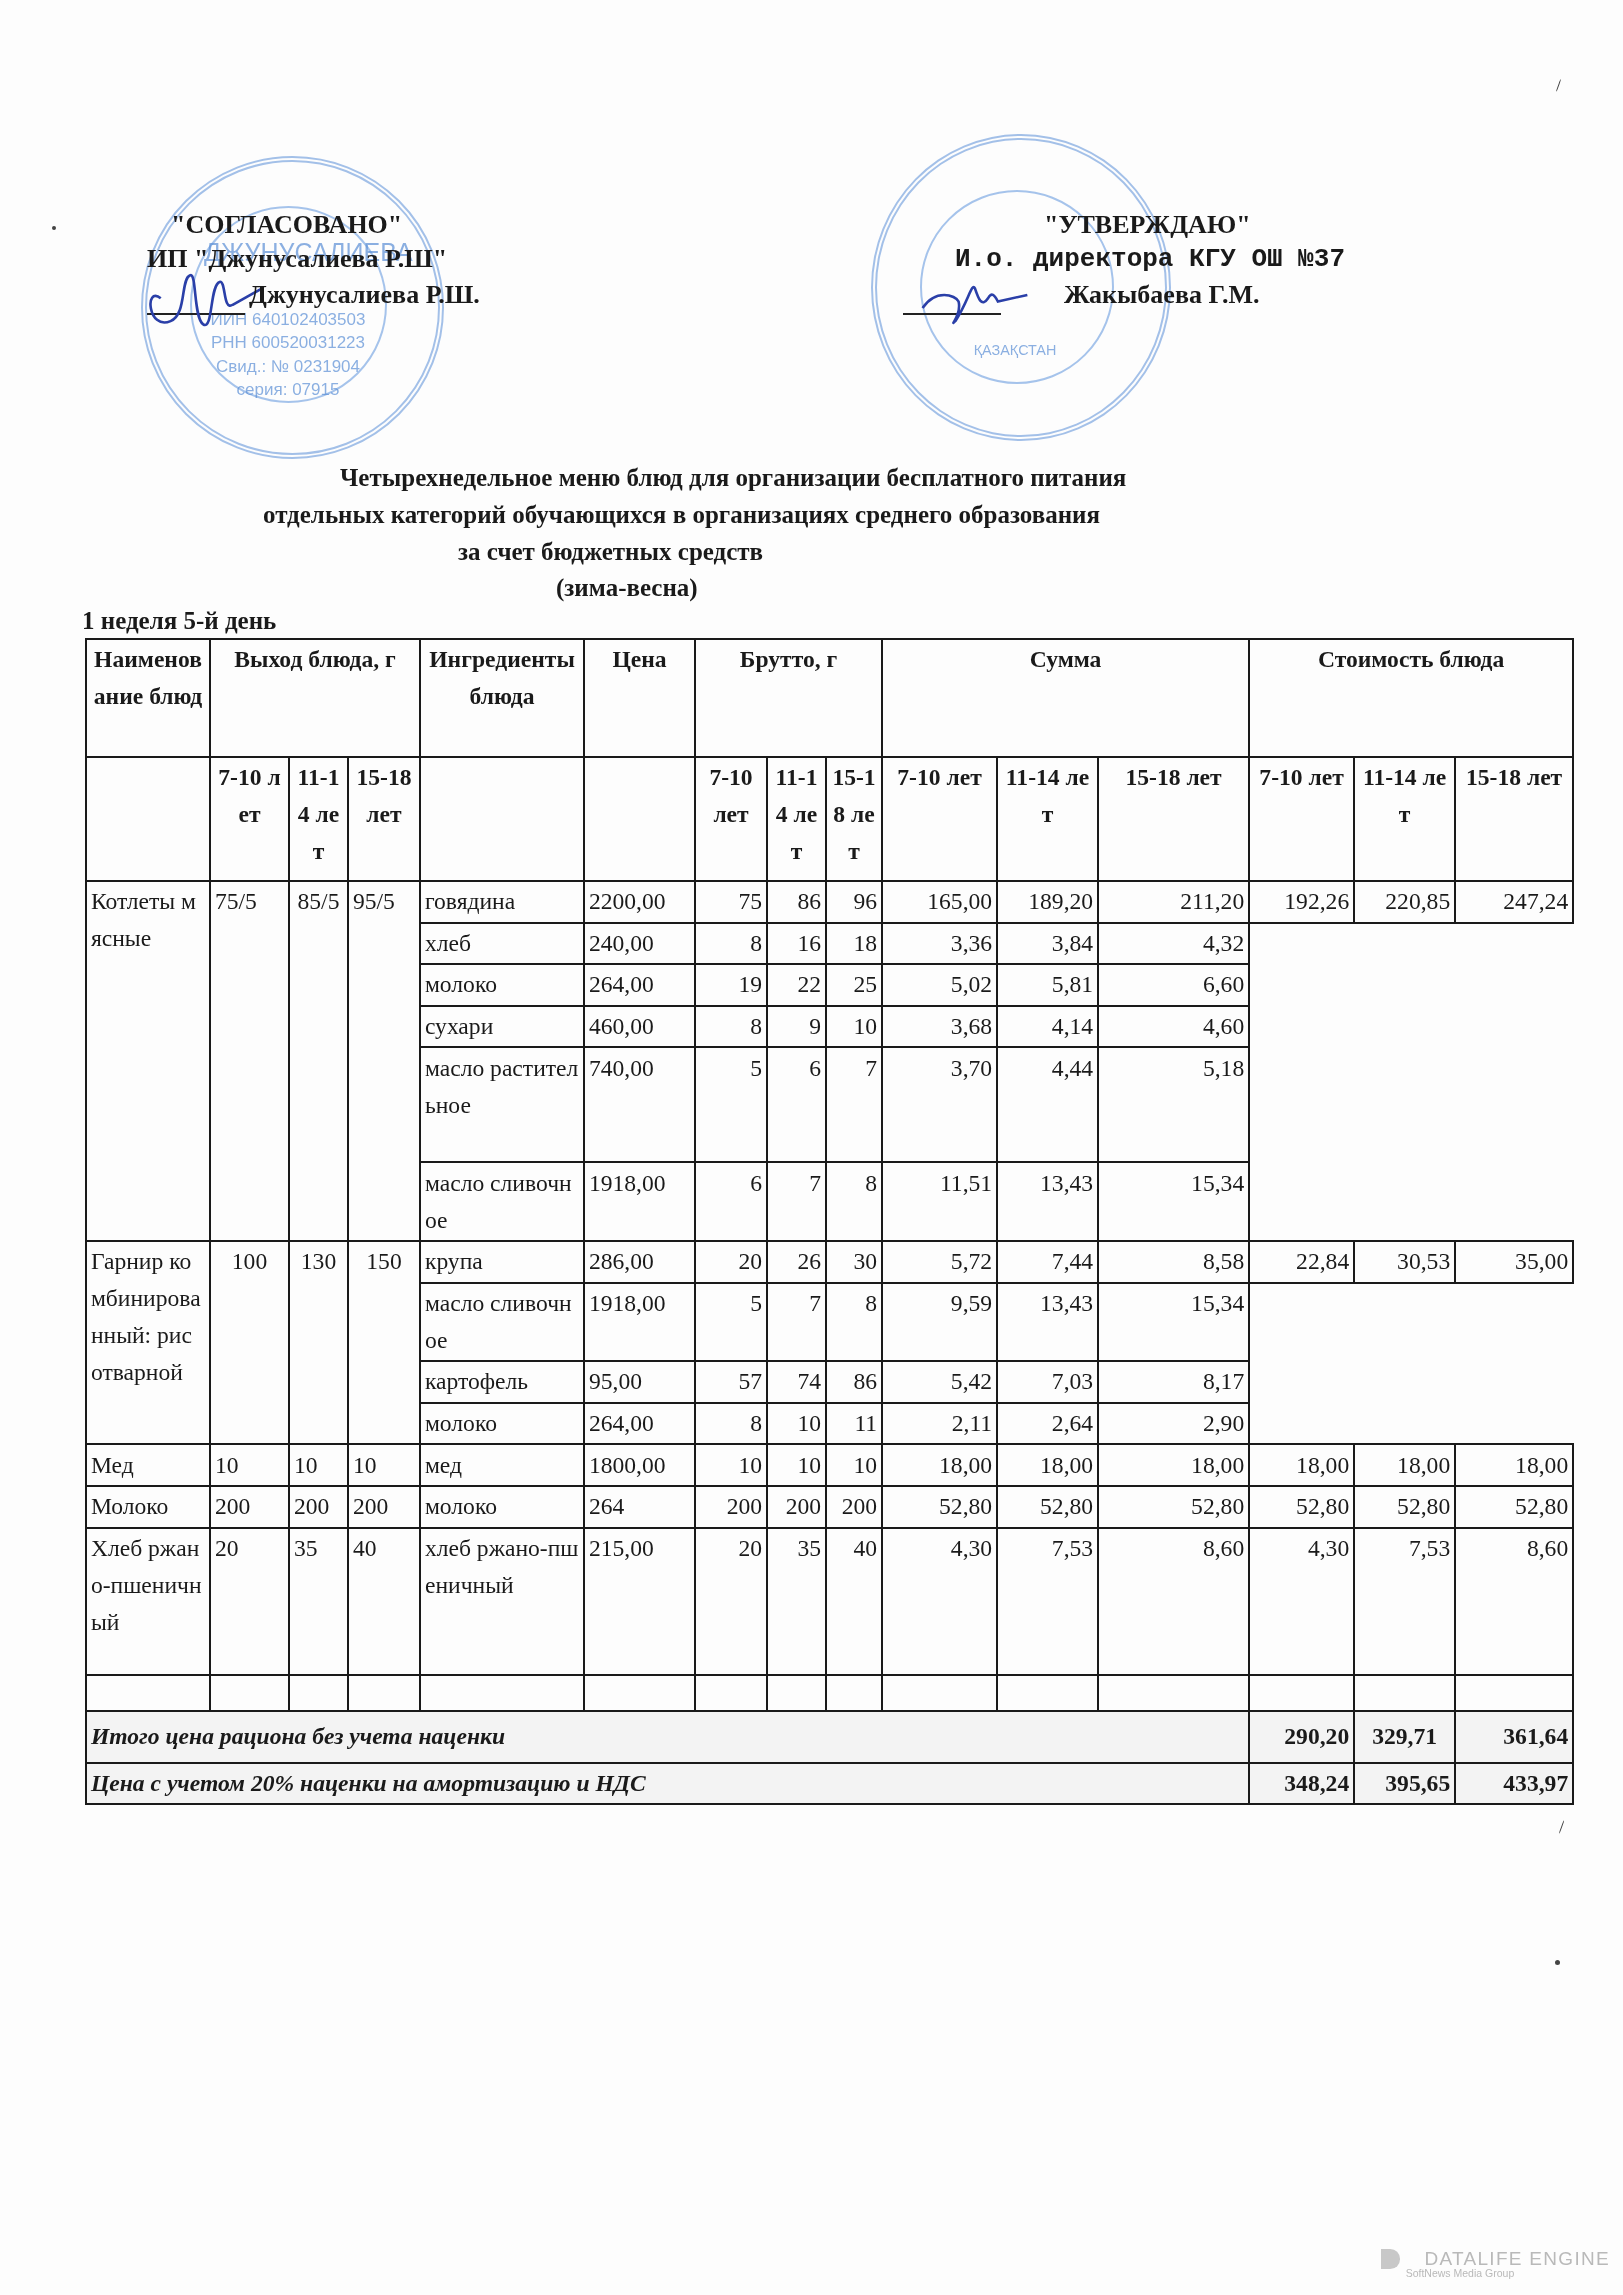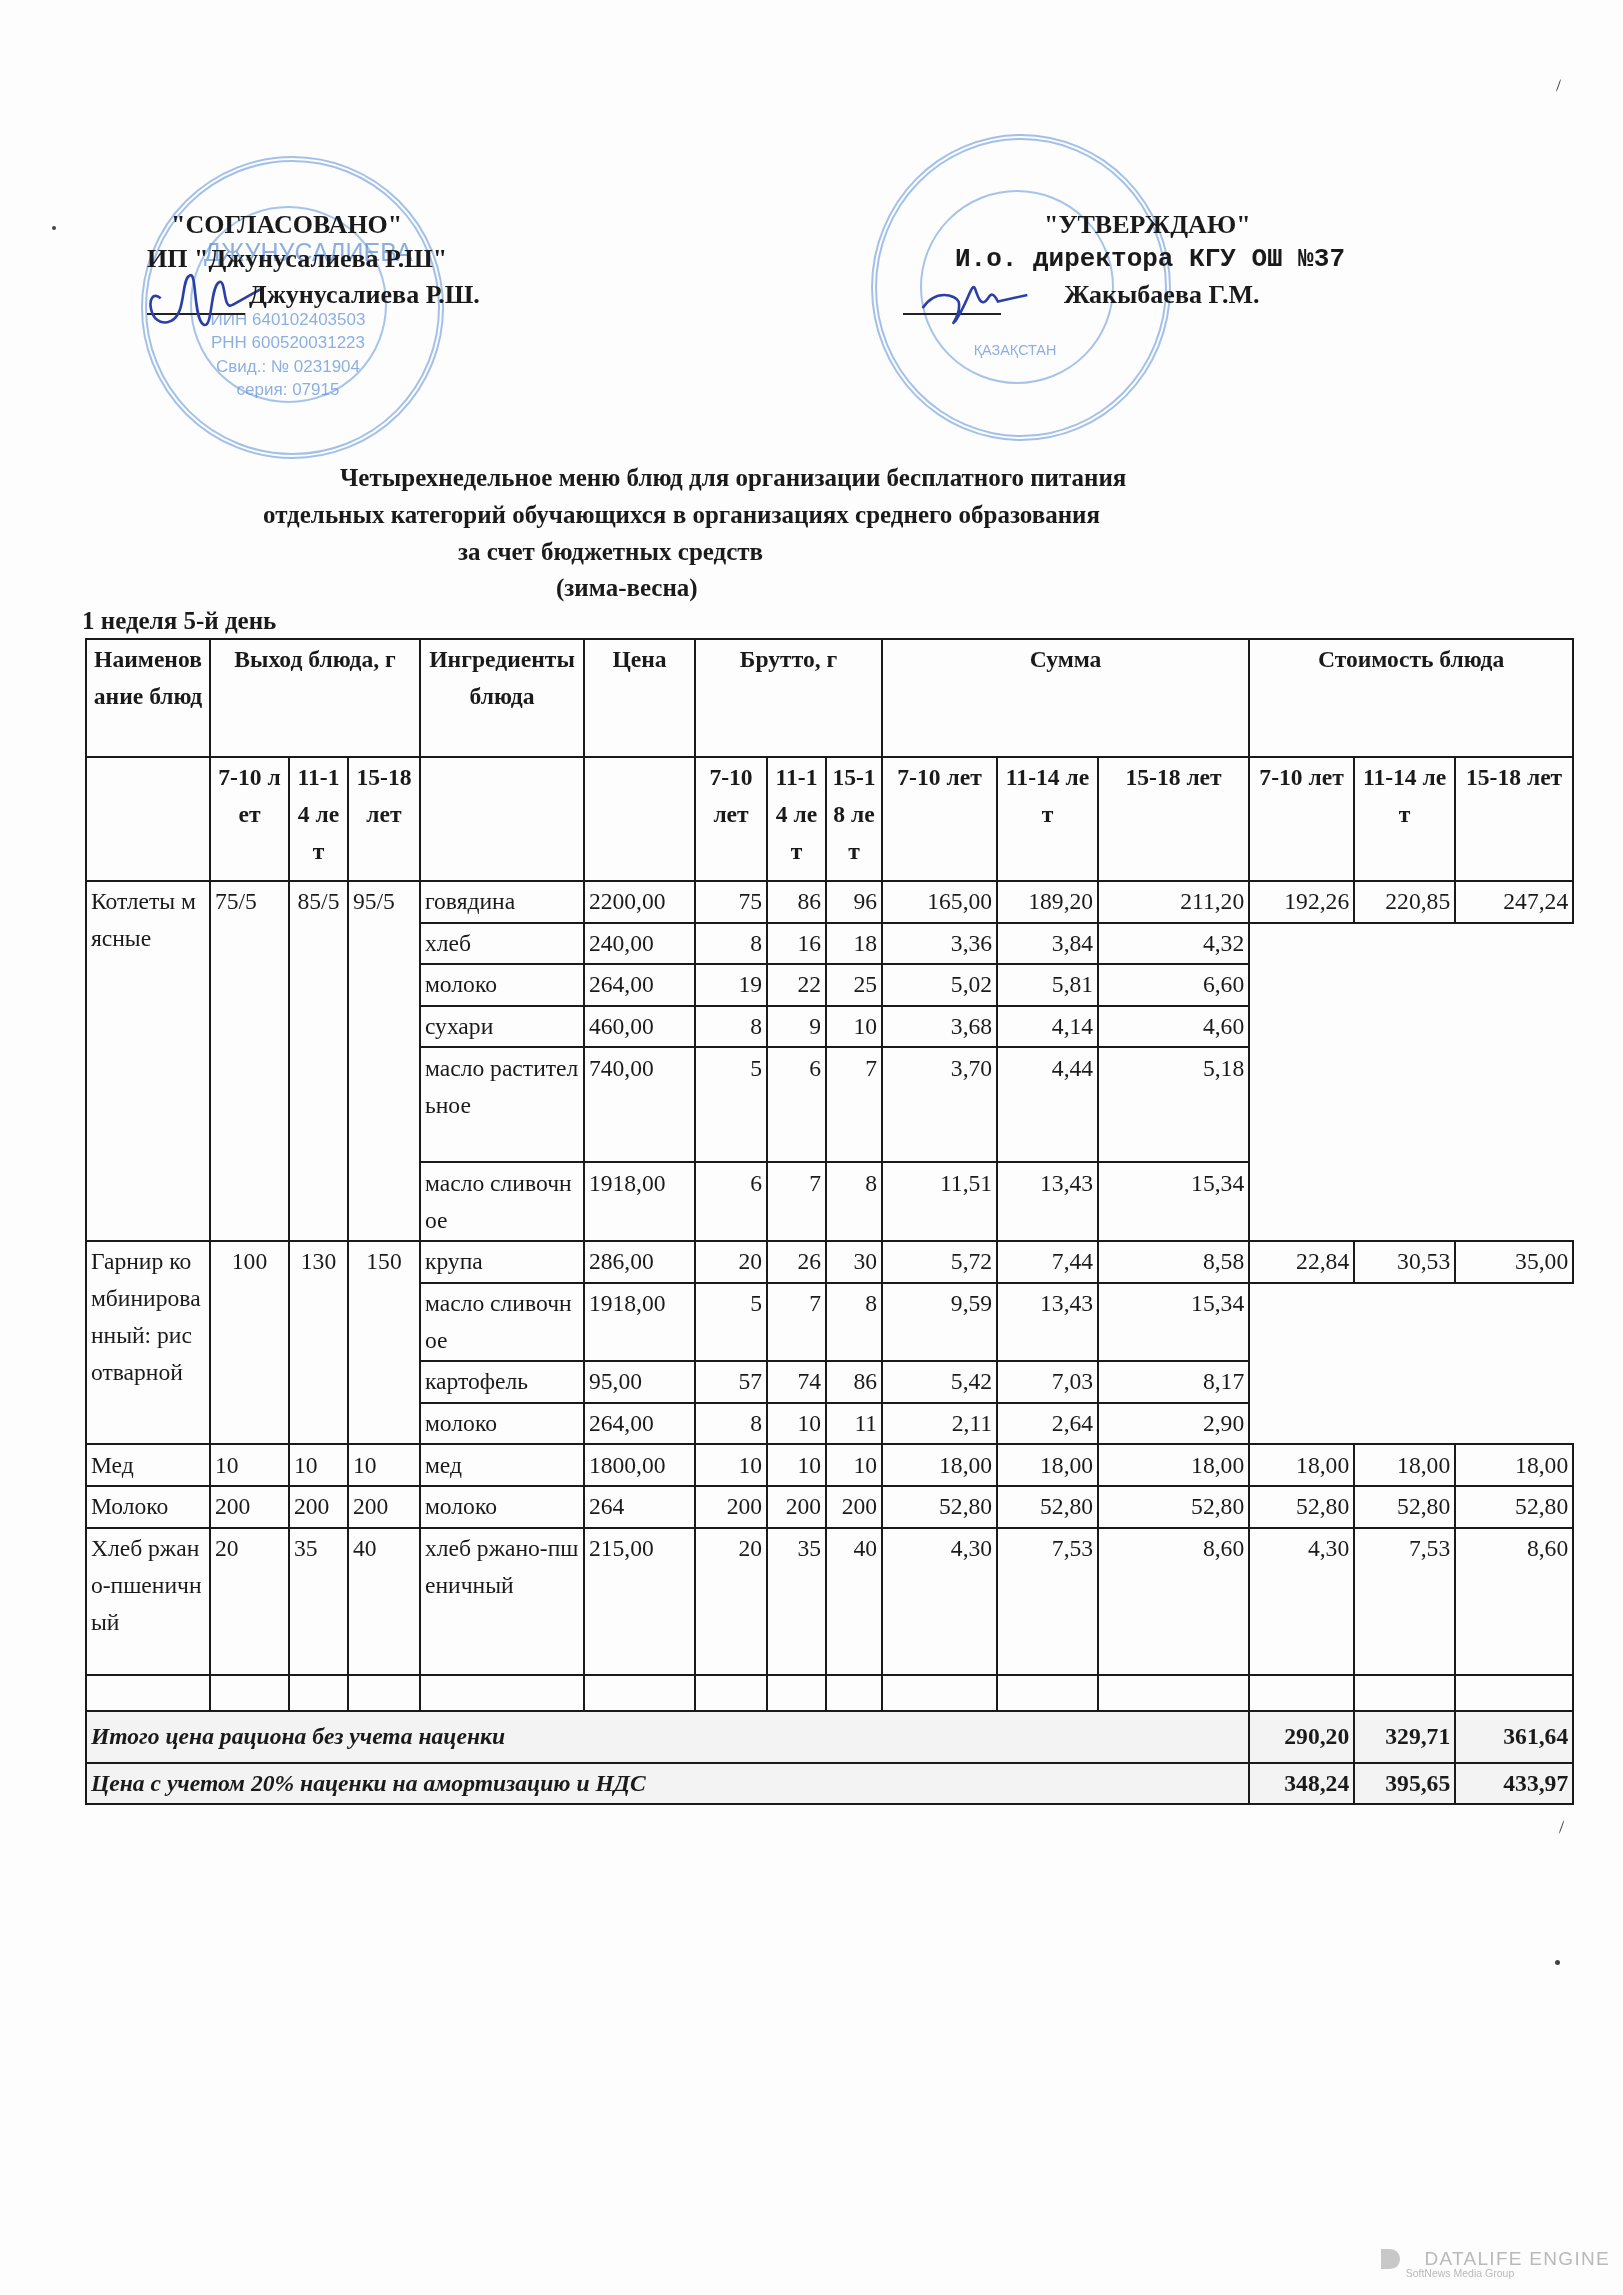--- a/index.html
+++ b/index.html
@@ -331,21 +331,21 @@
         <td></td>
         <td></td>
     <td></td>
         <td></td>
         <td></td>
   </tr>
 
   <tr class="total-row" style="height:52px;">
     <td colspan="12" class="total-label" style="vertical-align:middle;">Итого цена рациона без учета наценки</td>
     <td class="total-num" style="vertical-align:middle;">290,20</td>
-    <td class="total-num" style="vertical-align:middle;">329,71</td>
+    <td class="total-num" style="vertical-align:middle;text-align:center;">329,71</td>
     <td class="total-num" style="vertical-align:middle;">361,64</td>
   </tr>
   <tr class="total-row" style="height:41px;">
     <td colspan="12" class="total-label" style="vertical-align:middle;">Цена с учетом 20% наценки на амортизацию и НДС</td>
     <td class="total-num" style="vertical-align:middle;">348,24</td>
     <td class="total-num" style="vertical-align:middle;">395,65</td>
     <td class="total-num" style="vertical-align:middle;">433,97</td>
   </tr>
 </tbody>
   </table>

